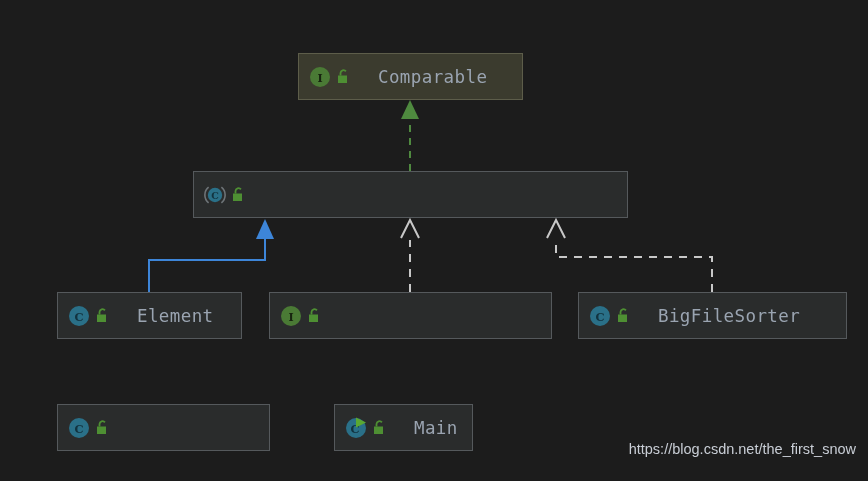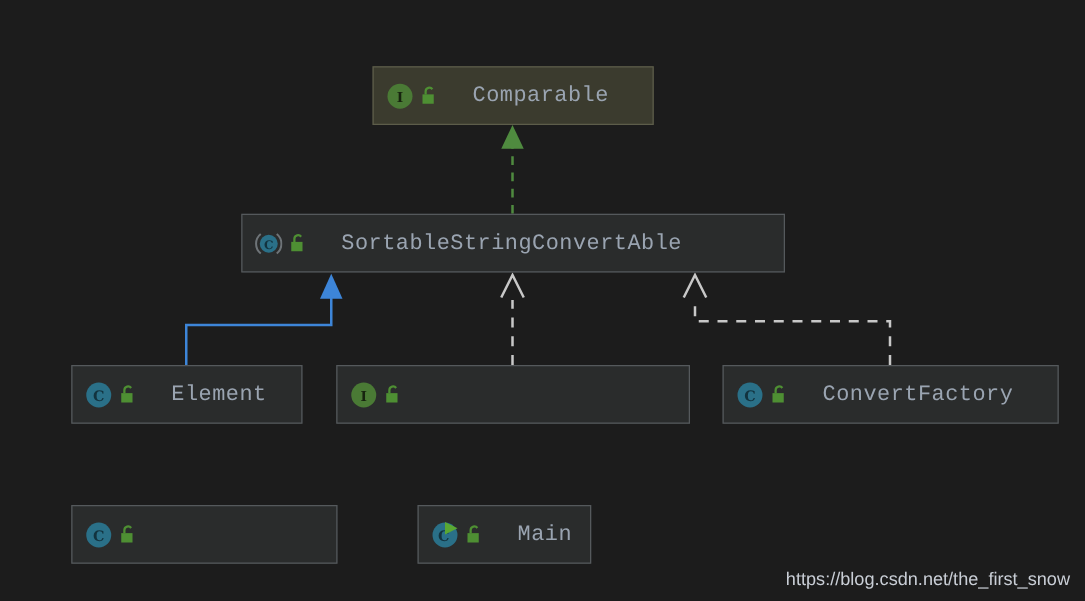--- a/index.html
+++ b/index.html
@@ -27,21 +27,20 @@
   }
   .node.highlight {
     background: #3b3b2e;
     border-color: #5d5d4a;
   }
   .node-label {
     font-size: 17.5px;
     letter-spacing: 0.4px;
     color: #9aa4b1;
     white-space: nowrap;
-    font-family: Liberation Mono, monospace;
   }
   
   .stereo {
     position: relative;
     width: 22px;
     height: 22px;
     flex: 0 0 22px;
     margin-right: 4px;
   }
   .stereo svg { display: block; width: 22px; height: 22px; }
@@ -62,21 +61,21 @@
     left: 0;
     top: 0;
     width: 868px;
     height: 481px;
     pointer-events: none;
   }
   
   .watermark {
     position: absolute;
     right: 12px;
-    bottom: 9px;
+    bottom: 24px;
     font-family: "Liberation Sans", sans-serif;
     font-size: 14.5px;
     color: #c9ced6;
     white-space: nowrap;
   }
 </style>
 </head>
 <body>
 
 <div id="canvas">
@@ -134,21 +133,20 @@
         <text x="11" y="15" text-anchor="middle" font-family="DejaVu Serif, serif" font-size="9.5" font-weight="bold" fill="#12333f">C</text>
       </svg>
     </span>
     <span class="lock">
       <svg viewBox="0 0 17 17">
           <path d="M5.5 7.5 V5 a3 3 0 0 1 5.4 -1.6" fill="none" stroke="#4e8f33" stroke-width="1.8"></path>
           <rect x="3" y="7.5" width="9" height="7.5" fill="#4e8f33"></rect>
         </svg>
     </span>
     <span class="gap"></span>
-    <span class="node-label">SortableStringConvertAble</span>
   </div>
 
   <div class="node" style="left:57px; top:292px; width:185px; height:47px;">
     <span class="stereo">
       <svg viewBox="0 0 22 22">
           <circle cx="11" cy="11" r="10" fill="#2a7088"></circle>
           <text x="11" y="15.5" text-anchor="middle" font-family="DejaVu Serif, serif" font-size="11.5" font-weight="bold" fill="#12333f">C</text>
         </svg>
     </span>
     <span class="lock">
@@ -184,21 +182,21 @@
           <text x="11" y="15.5" text-anchor="middle" font-family="DejaVu Serif, serif" font-size="11.5" font-weight="bold" fill="#12333f">C</text>
         </svg>
     </span>
     <span class="lock">
       <svg viewBox="0 0 17 17">
           <path d="M5.5 7.5 V5 a3 3 0 0 1 5.4 -1.6" fill="none" stroke="#4e8f33" stroke-width="1.8"></path>
           <rect x="3" y="7.5" width="9" height="7.5" fill="#4e8f33"></rect>
         </svg>
     </span>
     <span class="gap"></span>
-    <span class="node-label">ConvertFactory</span>
+    <span class="node-label">BigFileSorter</span>
   </div>
 
   <div class="node" style="left:57px; top:404px; width:213px; height:47px;">
     <span class="stereo">
       <svg viewBox="0 0 22 22">
           <circle cx="11" cy="11" r="10" fill="#2a7088"></circle>
           <text x="11" y="15.5" text-anchor="middle" font-family="DejaVu Serif, serif" font-size="11.5" font-weight="bold" fill="#12333f">C</text>
         </svg>
     </span>
     <span class="lock">

